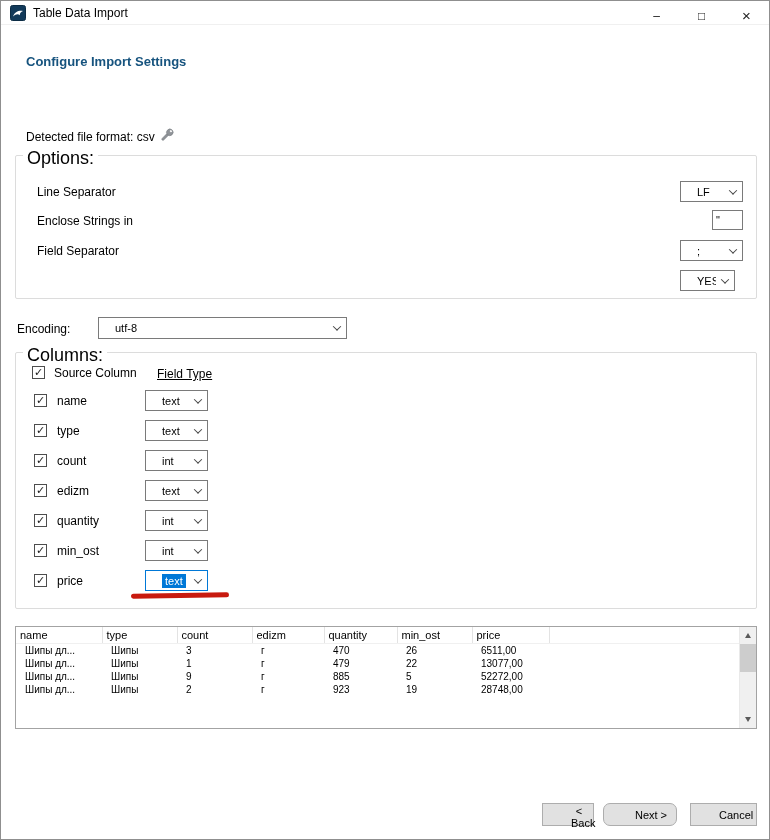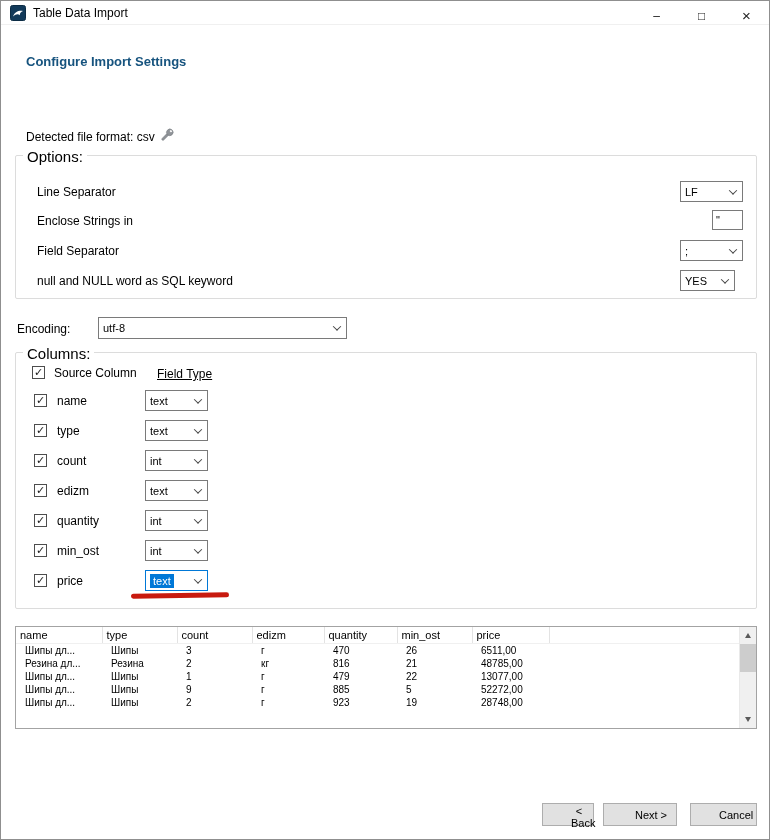--- a/index.html
+++ b/index.html
@@ -16,24 +16,24 @@
   .win-title{ margin-left:7px; font-size:12px; }
   .win-controls{ position:absolute; right:0; top:0; height:30px; display:flex; }
   .win-btn{ width:45px; height:29px; border:none; background:transparent; font-size:12px;
     color:#222; font-family:inherit; display:flex; align-items:center; justify-content:center; cursor:default;}
   .win-btn.close{ font-size:15px; }
   
   .lbl{ position:absolute; font-size:12px; white-space:nowrap; }
   .heading{ position:absolute; left:25px; top:53px; font-size:13px; font-weight:bold; color:#16537e; }
   
   .groupbox{ position:absolute; border:1px solid #dcdcdc; border-radius:2px; background:#fff; }
-  .legend{ position:absolute; top:-8px; left:7px; background:#fff; padding:0 4px; font-size:15px; }
+  .legend{ position:absolute; top:-8px; left:7px; background:#fff; padding:0 4px; font-size:18px; }
   
   .combo{ position:absolute; height:21px; background:#fff; border:1px solid #7a7a7a;
-    display:flex; align-items:center; justify-content:space-between; padding:0 6px 0 4px;
+    display:flex; align-items:center; justify-content:space-between; padding:0 6px 0 16px;
     font-size:11px; cursor:default; }
   .combo .val{ overflow:hidden; white-space:nowrap; }
   .chev{ width:6px; height:6px; border-right:1.4px solid #454545; border-bottom:1.4px solid #454545;
     transform:rotate(45deg) translate(-1px,-1px); flex:none; margin-left:6px; }
   .combo.focused{ border-color:#0078d7; }
   .combo.focused .val{ background:#0078d7; color:#fff; padding:1px 3px; }
   .tinput{ position:absolute; height:20px; border:1px solid #7a7a7a; background:#fff;
     font-size:11px; font-family:inherit; padding:0 3px; }
   
   .checkbox{ position:absolute; width:13px; height:13px; background:#fff; border:1px solid #4d4d4d;
@@ -101,21 +101,20 @@
 
     <div class="lbl" style="left:21px; top:58px;">Enclose Strings in</div>
     <input class="tinput" style="left: 696px; top: 54px; width: 31px;" value="&quot;">
 
     <div class="lbl" style="left:21px; top:88px;">Field Separator</div>
     <div class="combo" style="left:664px; top:84px; width:63px;">
       <span class="val">;</span>
       <span class="chev"></span>
     </div>
 
-    <div class="lbl" style="left:21px; top:118px;">null and NULL word as SQL keyword</div>
     <div class="combo" style="left:664px; top:114px; width:55px;">
       <span class="val">YES</span>
       <span class="chev"></span>
     </div>
   </div>
 
   <div class="lbl" style="left:16px; top:321px;">Encoding:</div>
   <div class="combo" style="left:97px; top:316px; width:249px; height:22px;">
     <span class="val">utf-8</span>
     <span class="chev"></span>
@@ -225,30 +224,20 @@
           <td>Шипы дл...</td>
           <td>Шипы</td>
           <td>3</td>
           <td>г</td>
           <td>470</td>
           <td>26</td>
           <td>6511,00</td>
           <td></td>
         </tr>
         <tr>
-          <td>Резина дл...</td>
-          <td>Резина</td>
-          <td>2</td>
-          <td>кг</td>
-          <td>816</td>
-          <td>21</td>
-          <td>48785,00</td>
-          <td></td>
-        </tr>
-        <tr>
           <td>Шипы дл...</td>
           <td>Шипы</td>
           <td>1</td>
           <td>г</td>
           <td>479</td>
           <td>22</td>
           <td>13077,00</td>
           <td></td>
         </tr>
         <tr>
@@ -278,16 +267,16 @@
           <span class="tri-up"></span>
         </div>
       <div class="thumb"></div>
       <div class="sb-btn sb-down">
           <span class="tri-down"></span>
         </div>
     </div>
   </div>
 
   <button class="btn" style="left:541px; width:52px;">&lt; Back</button>
-  <button class="btn" style="left:602px; width:74px;">Next &gt;</button>
+  <button class="btn" style="left:602px; width:74px;border-radius:7px;">Next &gt;</button>
   <button class="btn" style="left:689px; width:67px;">Cancel</button>
 
 </div>
 
 </body></html>

